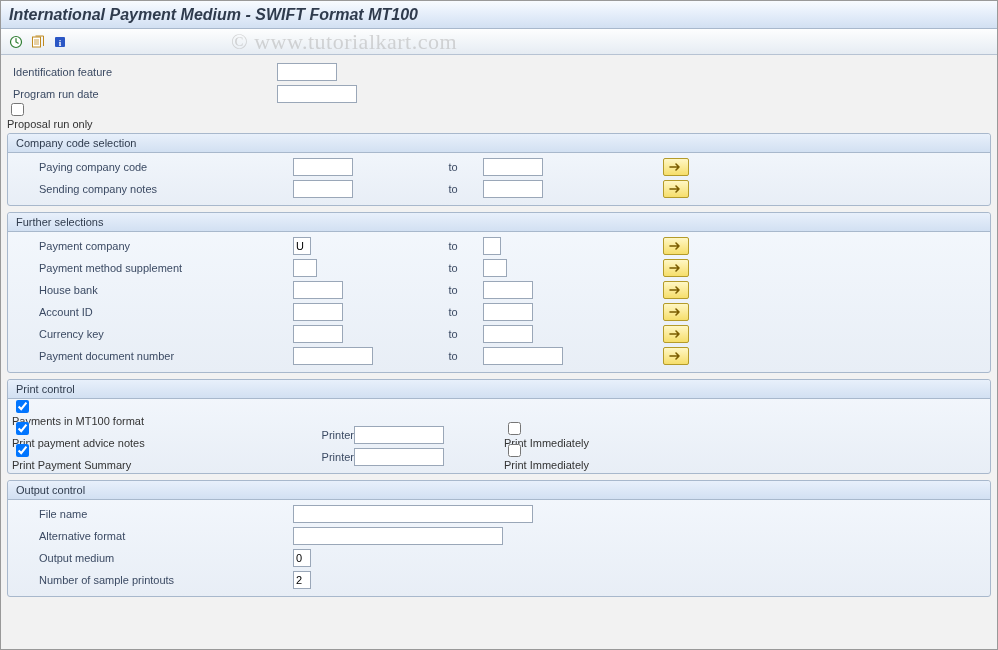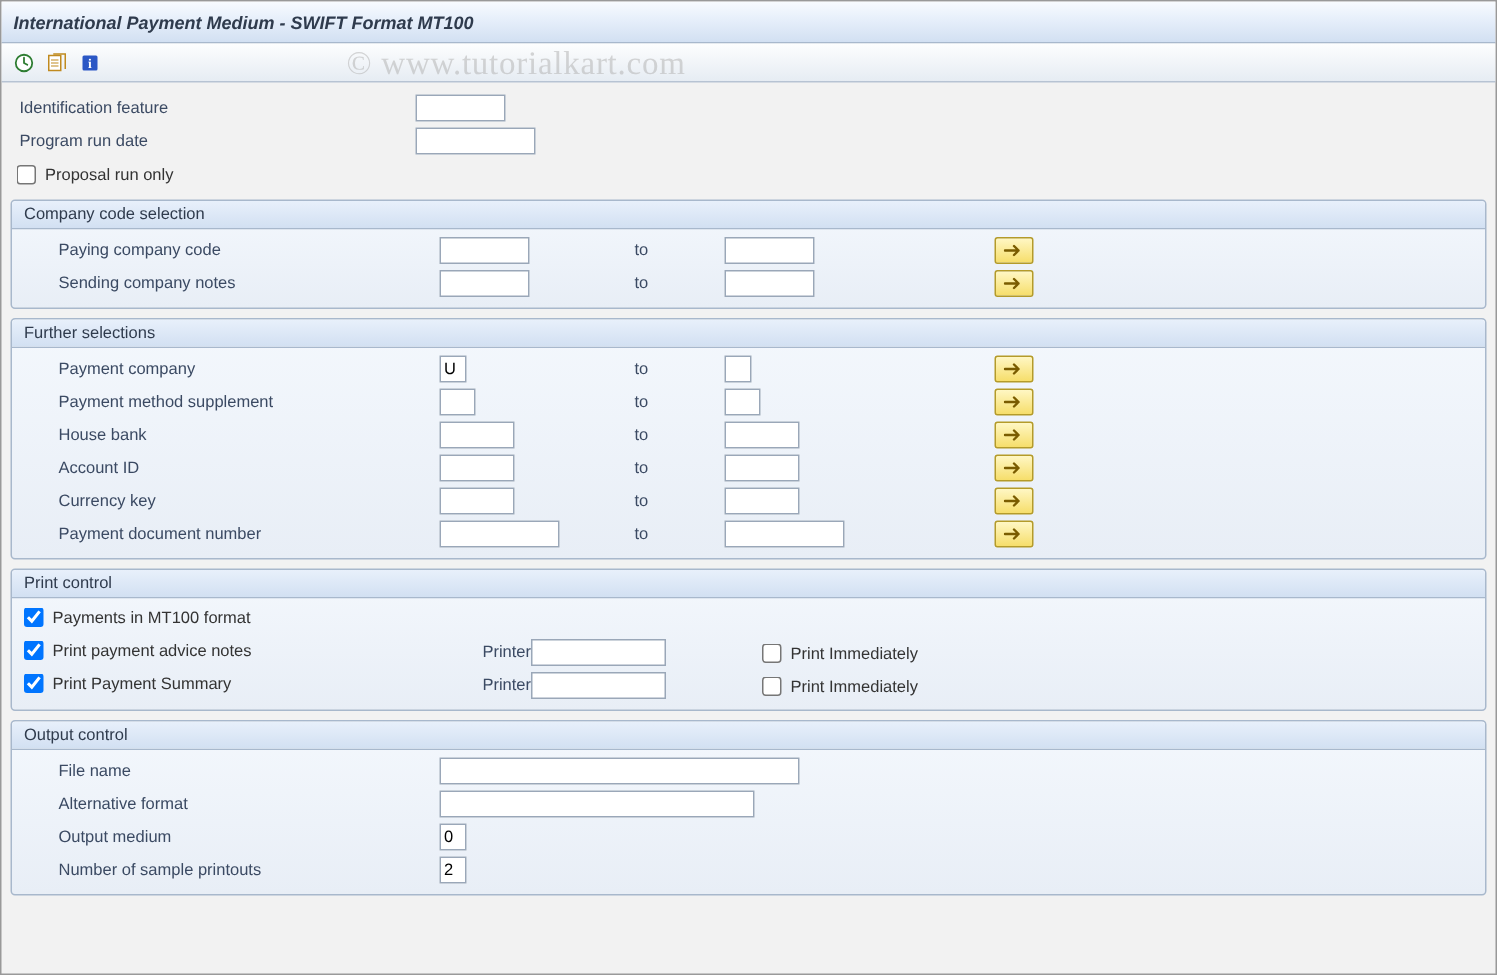--- a/index.html
+++ b/index.html
@@ -22,21 +22,21 @@
     background: linear-gradient(#f8fbff, #e8f0fb 40%, #d2e0f2);
     border-bottom: 1px solid #a8b8cc;
     height: 28px;
     display: flex;
     align-items: center;
     padding: 0 8px;
   }
   .title-bar .title {
     font-weight: bold;
     font-style: italic;
-    font-size: 12px;
+    font-size: 16px;
     color: #2f3b4d;
   }
   .toolbar {
     height: 26px;
     background: linear-gradient(#fdfefe, #e6ecf3);
     border-bottom: 1px solid #b7c3d3;
     display: flex;
     align-items: center;
     padding: 0 6px;
     gap: 4px;
@@ -92,21 +92,21 @@
     color: #2f3b4d;
     border-top-left-radius: 3px;
     border-top-right-radius: 3px;
   }
   .group-body {
     padding: 3px 4px 5px 4px;
   }
   .to-label {
     display: inline-block;
     width: 100px;
-    text-align: left;
+    text-align: center;
     padding-left: 40px;
     color: #3b4a63;
   }
   .multi-btn {
     margin-left: 90px;
     width: 26px; height: 18px;
     background: linear-gradient(#fff7c4, #f6de6b);
     border: 1px solid #b49b2a;
     border-radius: 2px;
     display: inline-flex;
@@ -115,22 +115,23 @@
   }
   .multi-btn svg { display:block; }
   .printer-label {
     display:inline-block;
     width: 80px;
     color:#3b4a63;
     text-align:right;
   }
   .chk-wrap {
     display:inline-flex;
-    align-items:flex-end;
+    align-items:flex-start;
     gap:2px;
+    flex-direction:column;
   }
   .watermark {
     position:absolute;
     top: 28px; left: 230px;
     font-size: 22px;
     color: rgba(180,180,180,0.55);
     pointer-events:none;
     font-family: Georgia, serif;
     letter-spacing: 0.5px;
   }

